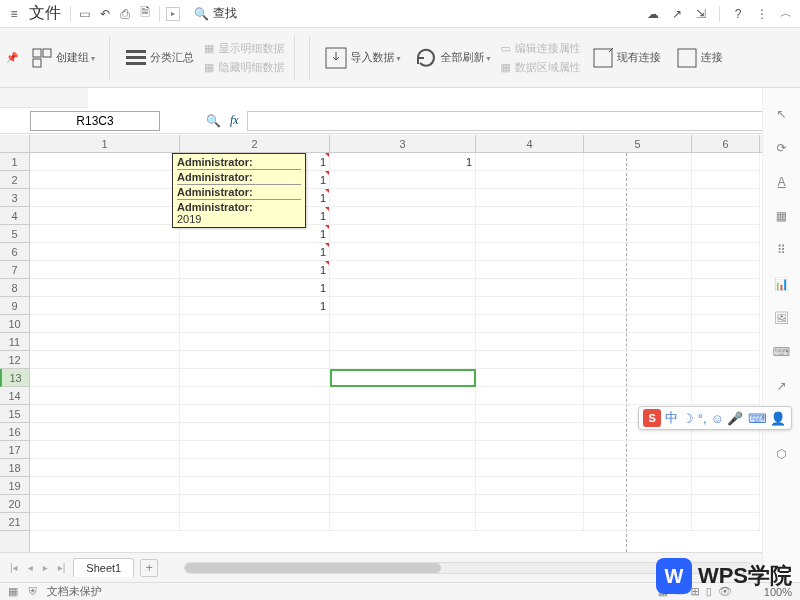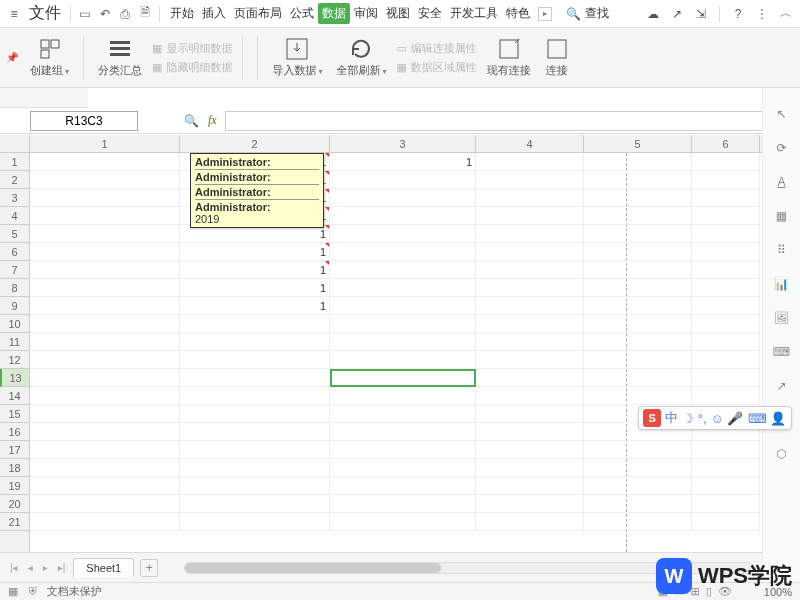--- a/index.html
+++ b/index.html
@@ -9,33 +9,33 @@
 .topbar .ico { width:16px; height:16px; display:inline-flex; align-items:center; justify-content:center; color:#555; cursor:pointer; }
 .topbar .txt { padding:0 3px; cursor:pointer; font-size:16px; }
 .tabs { display:flex; align-items:center; gap:0; }
 .tabs .tab { padding:2px 4px; font-size:12px; cursor:pointer; }
 .tabs .tab.active { background:#4caf50; color:#fff; border-radius:2px; }
 .chev-box { width:14px; height:14px; border:1px solid #ccc; display:inline-flex; align-items:center; justify-content:center; font-size:8px; color:#777; cursor:pointer; }
 .topbar .search { margin-left:10px; display:flex; align-items:center; gap:4px; cursor:pointer; }
 .topbar .right { margin-left:auto; display:flex; align-items:center; gap:8px; }
 .cloud-ico { color:#4caf50; }
 .ribbon { height:60px; background:#f5f5f5; border-bottom:1px solid #ddd; display:flex; align-items:center; padding:0 6px; gap:6px; }
-.ribbon .group { display:flex; flex-direction:column; align-items:center; gap:2px; padding:0 4px; }
+.ribbon .group { display:flex; flex-direction:row; align-items:center; gap:2px; padding:0 4px; }
 .ribbon .group .gico { width:24px; height:24px; display:flex; align-items:center; justify-content:center; color:#555; }
 .ribbon .group .glabel { font-size:11px; color:#555; white-space:nowrap; }
 .ribbon .dropdown::after { content:"▾"; font-size:8px; color:#888; margin-left:2px; }
 .ribbon .vsep { width:1px; height:44px; background:#ddd; margin:0 4px; }
 .ribbon .stack { display:flex; flex-direction:column; gap:4px; font-size:11px; color:#bbb; }
 .ribbon .stack .row { display:flex; align-items:center; gap:4px; white-space:nowrap; }
 .ribbon .disabled { color:#bbb; }
 .ribbon .pin { width:14px; display:flex; align-items:center; color:#aaa; cursor:pointer; font-size:10px; }
 .fxbar { height:26px; background:#fff; border-bottom:1px solid #ddd; display:flex; align-items:center; position:absolute; top:108px; left:0; right:0; }
-.fxbar .cellref { width:108px; text-align:center; border:1px solid #aaa; margin-left:30px; height:20px; line-height:18px; font-size:12px; background:#fff; }
+.fxbar .cellref { width:130px; text-align:center; border:1px solid #aaa; margin-left:30px; height:20px; line-height:18px; font-size:12px; background:#fff; }
 .fxbar .fxico { margin-left:46px; color:#888; cursor:pointer; width:16px; }
-.fxbar .fx { margin-left:8px; font-style:italic; font-family:Georgia,serif; color:#4d7c0f; }
+.fxbar .fx { margin-left:8px; font-style:italic; font-family:Georgia,serif; color:#0c4a6e; }
 .fxbar .fxinput { flex:1; margin-left:8px; margin-right:8px; height:20px; border:1px solid #ccc; background:#fff; }
 .sheet { position:absolute; top:135px; left:0; right:38px; bottom:48px; background:#fff; overflow:hidden; }
 .colheads { position:absolute; top:0; left:30px; right:0; height:18px; display:flex; background:#f2f2f2; border-bottom:1px solid #ccc; }
 .colheads .ch { border-right:1px solid #ccc; text-align:center; font-size:11px; color:#666; line-height:18px; }
 .rowheads { position:absolute; top:18px; left:0; width:30px; bottom:0; background:#f2f2f2; border-right:1px solid #ccc; }
 .rowheads .rh { border-bottom:1px solid #ccc; text-align:center; font-size:11px; color:#666; height:18px; line-height:18px; }
 .rowheads .rh.sel { background:#d9ead3; border-left:2px solid #4caf50; }
 .corner { position:absolute; top:0; left:0; width:30px; height:18px; background:#f2f2f2; border-right:1px solid #ccc; border-bottom:1px solid #ccc; }
 .grid { position:absolute; top:18px; left:30px; right:0; bottom:0; }
 .gridrow { display:flex; height:18px; }
@@ -71,32 +71,20 @@
 
 <div class="topbar">
   <span class="ico">≡</span>
   <span class="txt">文件</span>
   <span class="sep"></span>
   <span class="ico">▭</span>
   <span class="ico">↶</span>
   <span class="ico">⎙</span>
   <span class="ico">🗎</span>
   <span class="sep"></span>
-  <span class="tabs">
-    <span class="tab">开始</span>
-    <span class="tab">插入</span>
-    <span class="tab">页面布局</span>
-    <span class="tab">公式</span>
-    <span class="tab active">数据</span>
-    <span class="tab">审阅</span>
-    <span class="tab">视图</span>
-    <span class="tab">安全</span>
-    <span class="tab">开发工具</span>
-    <span class="tab">特色</span>
-  </span>
   <span class="chev-box">▸</span>
   <span class="search">
     <span>🔍</span>
     <span>查找</span>
   </span>
   <span class="right">
     <span class="ico cloud-ico">☁</span>
     <span class="ico">↗</span>
     <span class="ico">⇲</span>
     <span class="sep"></span>
@@ -395,21 +383,21 @@
       <div class="gridrow">
         <div class="cell col1"></div>
         <div class="cell col2"></div>
         <div class="cell col3"></div>
         <div class="cell col4"></div>
         <div class="cell col5"></div>
         <div class="cell col6"></div>
       </div>
     </div>
   <div class="activecell" style="top:234px;left:330px;width:146px;height:18px;"></div>
-  <div class="comment" style="top:18px;left:190px;width:134px;">
+  <div class="comment" style="top:18px;left:172px;width:134px;">
     <div style="font-weight:bold;">Administrator:</div>
     <div class="divline"></div>
     <div style="font-weight:bold;">Administrator:</div>
     <div class="divline"></div>
     <div style="font-weight:bold;">Administrator:</div>
     <div class="divline"></div>
     <div style="font-weight:bold;">Administrator:</div>
     <div>2019</div>
   </div>
 </div>

